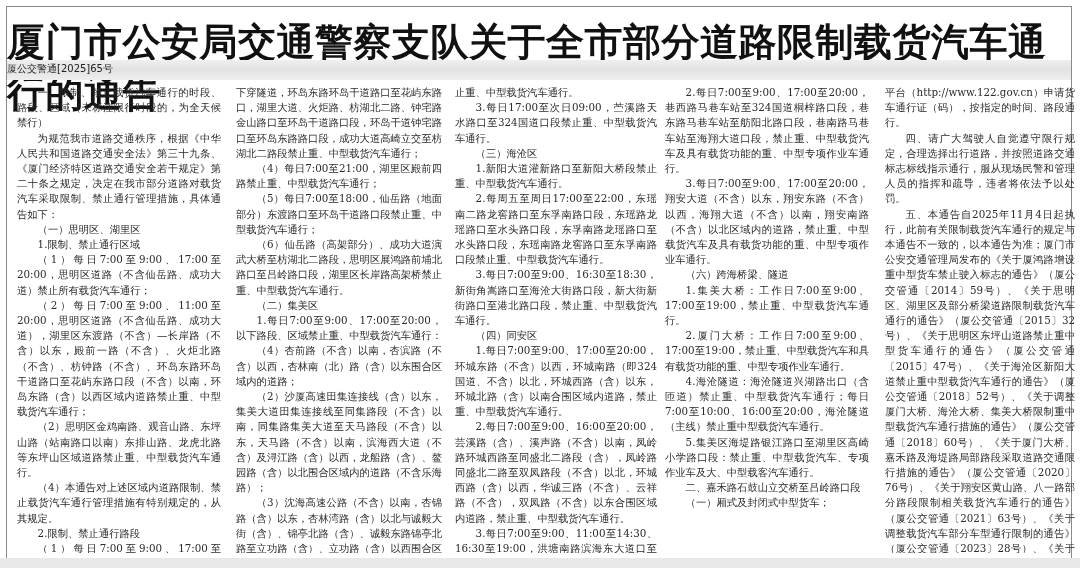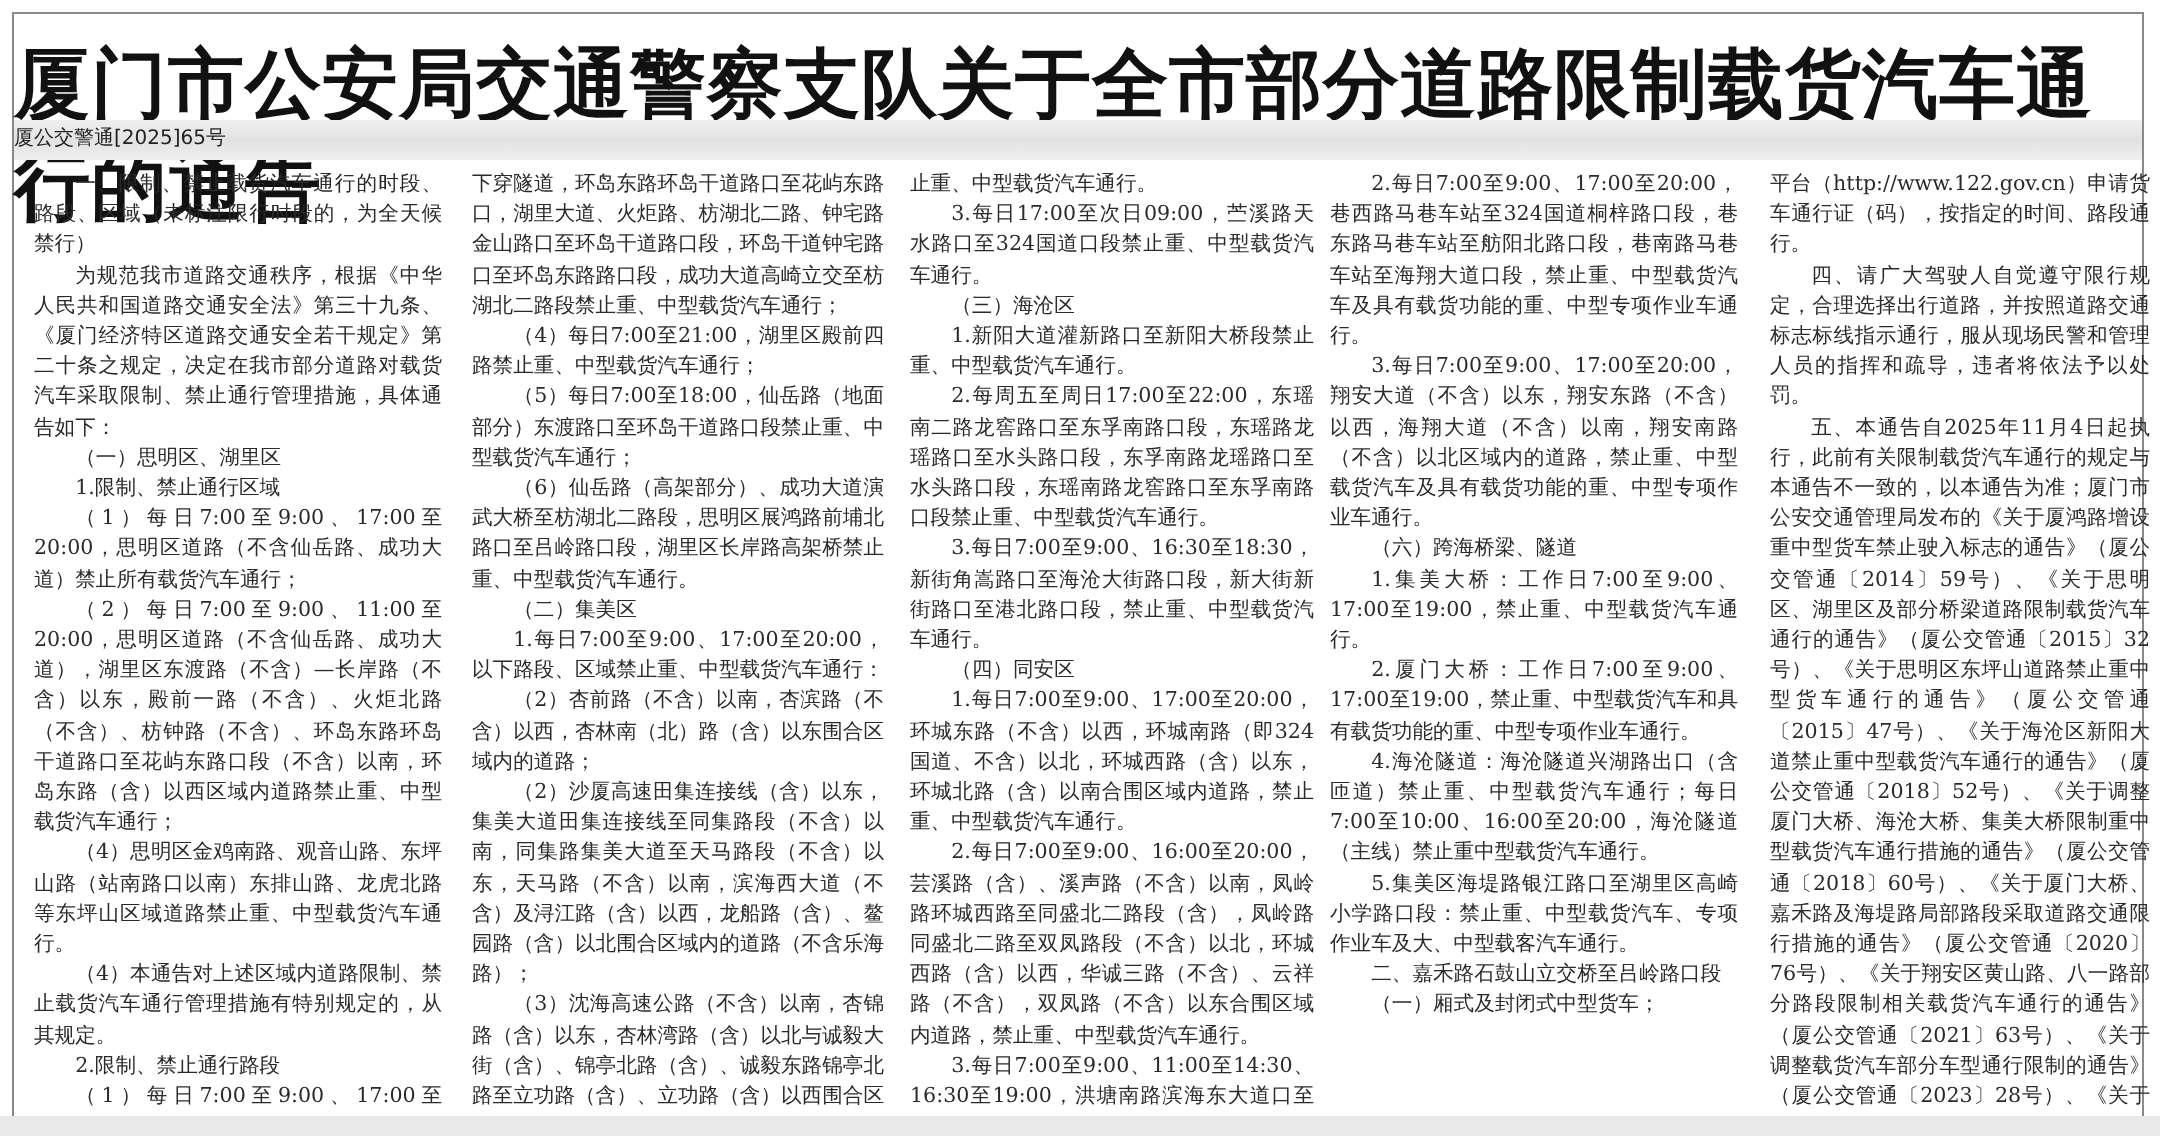--- a/index.html
+++ b/index.html
@@ -28,35 +28,35 @@
   <div class="docno">厦公交警通[2025]65号</div>
 
   <div class="cols">
     <div class="col c1">
       <p>一、限制、禁止载货汽车通行的时段、路段、区域（未标注限行时段的，为全天候禁行）</p>
       <p>为规范我市道路交通秩序，根据《中华人民共和国道路交通安全法》第三十九条、《厦门经济特区道路交通安全若干规定》第二十条之规定，决定在我市部分道路对载货汽车采取限制、禁止通行管理措施，具体通告如下：</p>
       <p>（一）思明区、湖里区</p>
       <p>1.限制、禁止通行区域</p>
       <p>（1）每日7:00至9:00、17:00至20:00，思明区道路（不含仙岳路、成功大道）禁止所有载货汽车通行；</p>
       <p>（2）每日7:00至9:00、11:00至20:00，思明区道路（不含仙岳路、成功大道），湖里区东渡路（不含）—长岸路（不含）以东，殿前一路（不含）、火炬北路（不含）、枋钟路（不含）、环岛东路环岛干道路口至花屿东路口段（不含）以南，环岛东路（含）以西区域内道路禁止重、中型载货汽车通行；</p>
-      <p>（4）思明区金鸡南路、观音山路、东坪山路（站南路口以南）东排山路、龙虎北路等东坪山区域道路禁止重、中型载货汽车通行。</p>
+      <p>（2）思明区金鸡南路、观音山路、东坪山路（站南路口以南）东排山路、龙虎北路等东坪山区域道路禁止重、中型载货汽车通行。</p>
       <p>（4）本通告对上述区域内道路限制、禁止载货汽车通行管理措施有特别规定的，从其规定。</p>
       <p>2.限制、禁止通行路段</p>
       <p>（1）每日7:00至9:00、17:00至20:00，湖里区华荣路、南山路、吕岭路、金尚路、嘉禾路石鼓山立交桥至吕岭路口段、江头东路、江头西路、江头南路、江头北路、台湾街，环岛干道金钟路口至黄头路口段、成功大道演武大桥至枋湖北二路段禁止所有载货汽车通行；</p>
 
     </div>
 
     <div class="col c2">
       <p class="noind">下穿隧道，环岛东路环岛干道路口至花屿东路口，湖里大道、火炬路、枋湖北二路、钟宅路金山路口至环岛干道路口段，环岛干道钟宅路口至环岛东路路口段，成功大道高崎立交至枋湖北二路段禁止重、中型载货汽车通行；</p>
       <p>（4）每日7:00至21:00，湖里区殿前四路禁止重、中型载货汽车通行；</p>
       <p>（5）每日7:00至18:00，仙岳路（地面部分）东渡路口至环岛干道路口段禁止重、中型载货汽车通行；</p>
       <p>（6）仙岳路（高架部分）、成功大道演武大桥至枋湖北二路段，思明区展鸿路前埔北路口至吕岭路口段，湖里区长岸路高架桥禁止重、中型载货汽车通行。</p>
       <p>（二）集美区</p>
       <p>1.每日7:00至9:00、17:00至20:00，以下路段、区域禁止重、中型载货汽车通行：</p>
-      <p>（2）杏前路（不含）以南，杏滨路（不含）以西，杏林南（北）路（含）以东围合区域内的道路；</p>
+      <p>（4）杏前路（不含）以南，杏滨路（不含）以西，杏林南（北）路（含）以东围合区域内的道路；</p>
       <p>（2）沙厦高速田集连接线（含）以东，集美大道田集连接线至同集路段（不含）以南，同集路集美大道至天马路段（不含）以东，天马路（不含）以南，滨海西大道（不含）及浔江路（含）以西，龙船路（含）、鳌园路（含）以北围合区域内的道路（不含乐海路）；</p>
       <p>（3）沈海高速公路（不含）以南，杏锦路（含）以东，杏林湾路（含）以北与诚毅大街（含）、锦亭北路（含）、诚毅东路锦亭北路至立功路（含）、立功路（含）以西围合区域内的道路（不含海翔大道）；</p>
 
     </div>
 
     <div class="col c3">
       <p class="noind">止重、中型载货汽车通行。</p>
       <p>3.每日17:00至次日09:00，苎溪路天水路口至324国道口段禁止重、中型载货汽车通行。</p>
       <p>（三）海沧区</p>
       <p>1.新阳大道灌新路口至新阳大桥段禁止重、中型载货汽车通行。</p>

